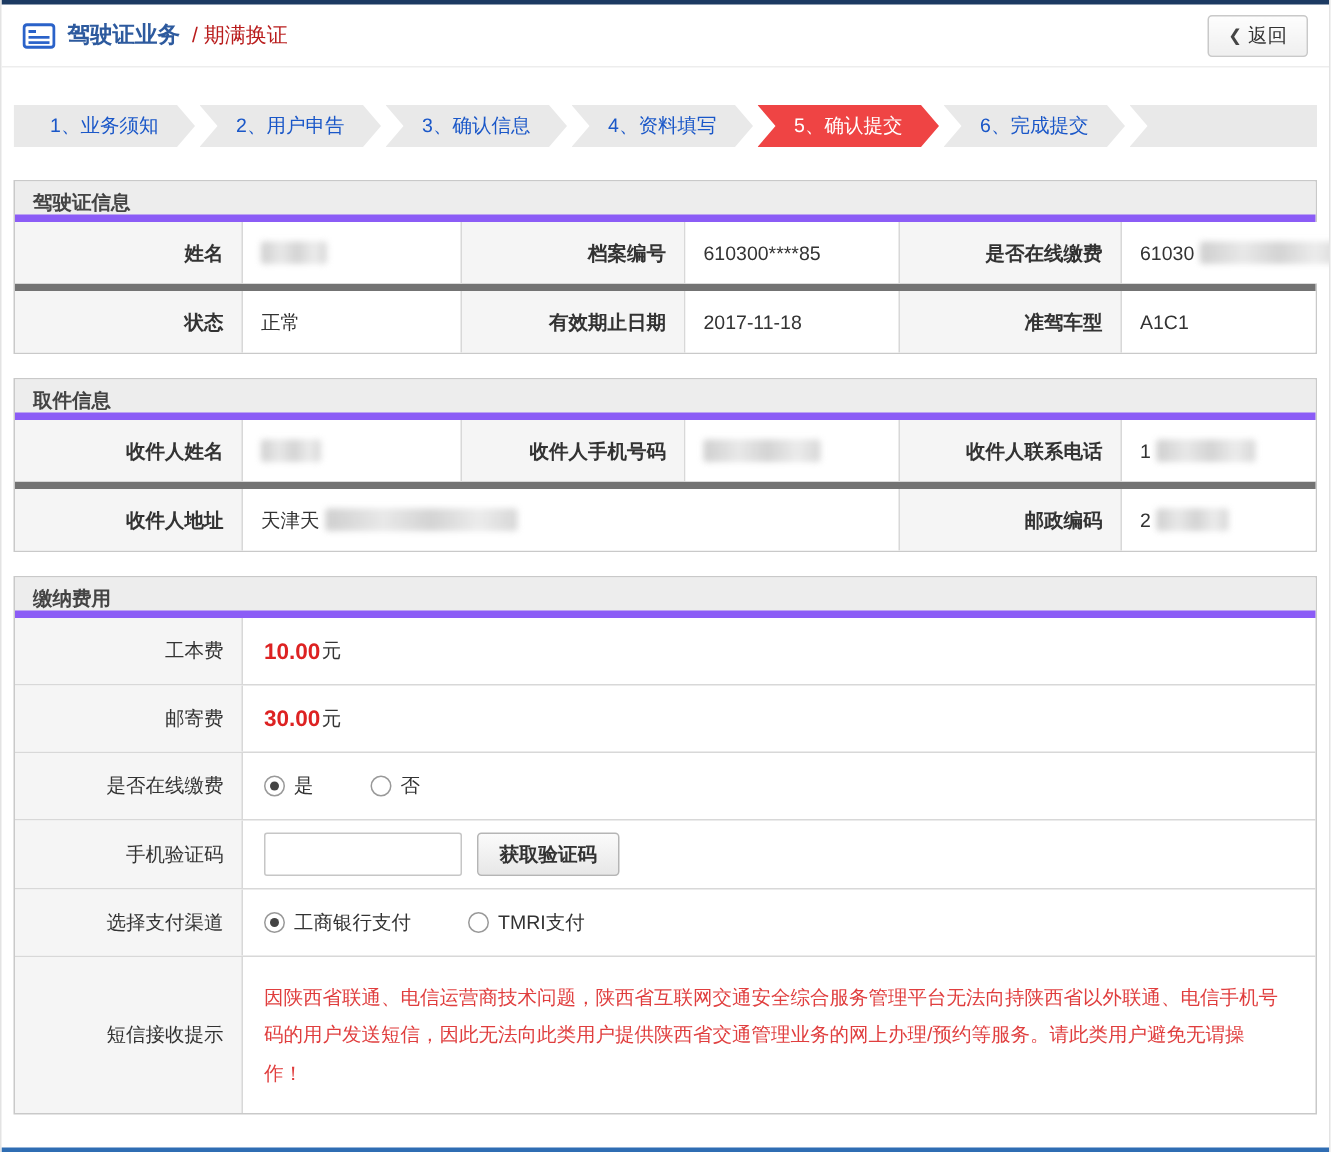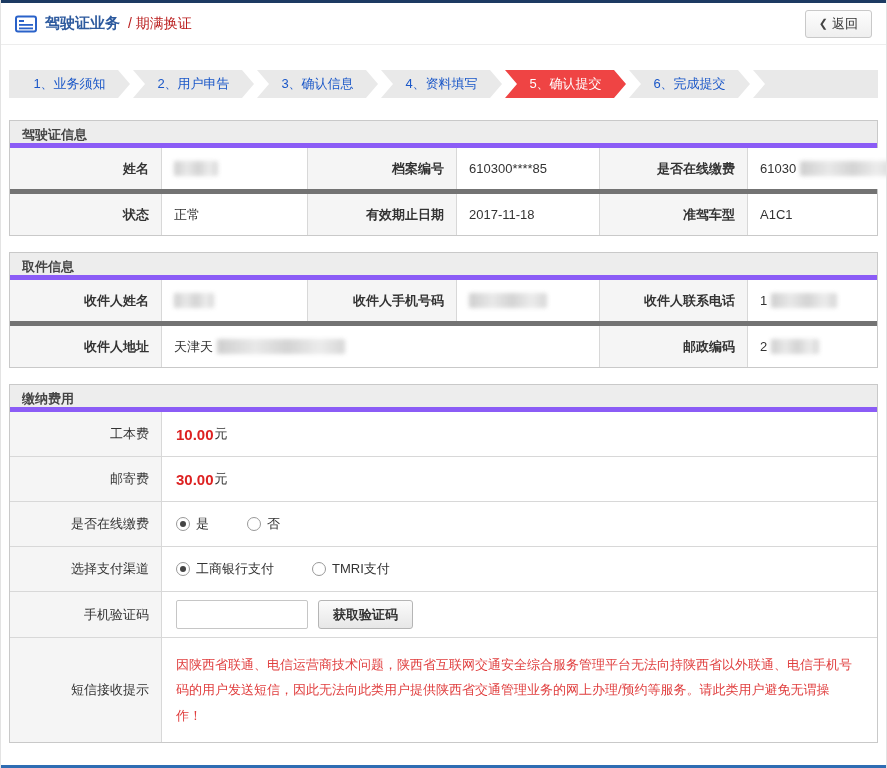--- a/index.html
+++ b/index.html
@@ -204,40 +204,40 @@
         </span>
         <span class="radio-opt">
           <span class="radio"></span>
           <span>否</span>
         </span>
       </div>
     </div>
   </div>
 
   <div class="prow">
+    <div class="plabel">手机验证码</div>
+    <div class="pvalue">
+      <input class="captcha-input" type="text" value="" style="">
+      <button class="getcode-btn">获取验证码</button>
+    </div>
+  </div>
+
+  <div class="prow">
     <div class="plabel">选择支付渠道</div>
     <div class="pvalue">
       <div class="radio-group">
         <span class="radio-opt">
           <span class="radio checked"></span>
           <span>工商银行支付</span>
         </span>
         <span class="radio-opt">
           <span class="radio"></span>
           <span>TMRI支付</span>
         </span>
       </div>
-    </div>
-  </div>
-
-  <div class="prow">
-    <div class="plabel">手机验证码</div>
-    <div class="pvalue">
-      <input class="captcha-input" type="text" value="" style="">
-      <button class="getcode-btn">获取验证码</button>
     </div>
   </div>
 
   <div class="prow">
     <div class="plabel">短信接收提示</div>
     <div class="pvalue">
       <p class="notice">因陕西省联通、电信运营商技术问题，陕西省互联网交通安全综合服务管理平台无法向持陕西省以外联通、电信手机号码的用户发送短信，因此无法向此类用户提供陕西省交通管理业务的网上办理/预约等服务。请此类用户避免无谓操作！</p>
     </div>
   </div>
 </section>

